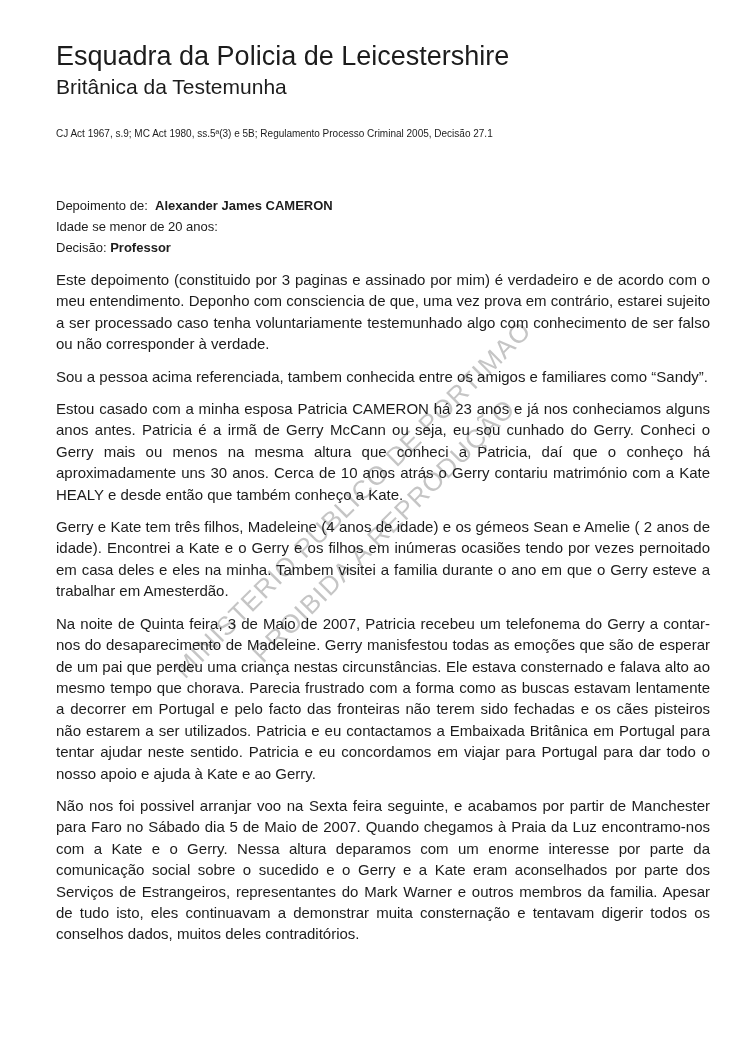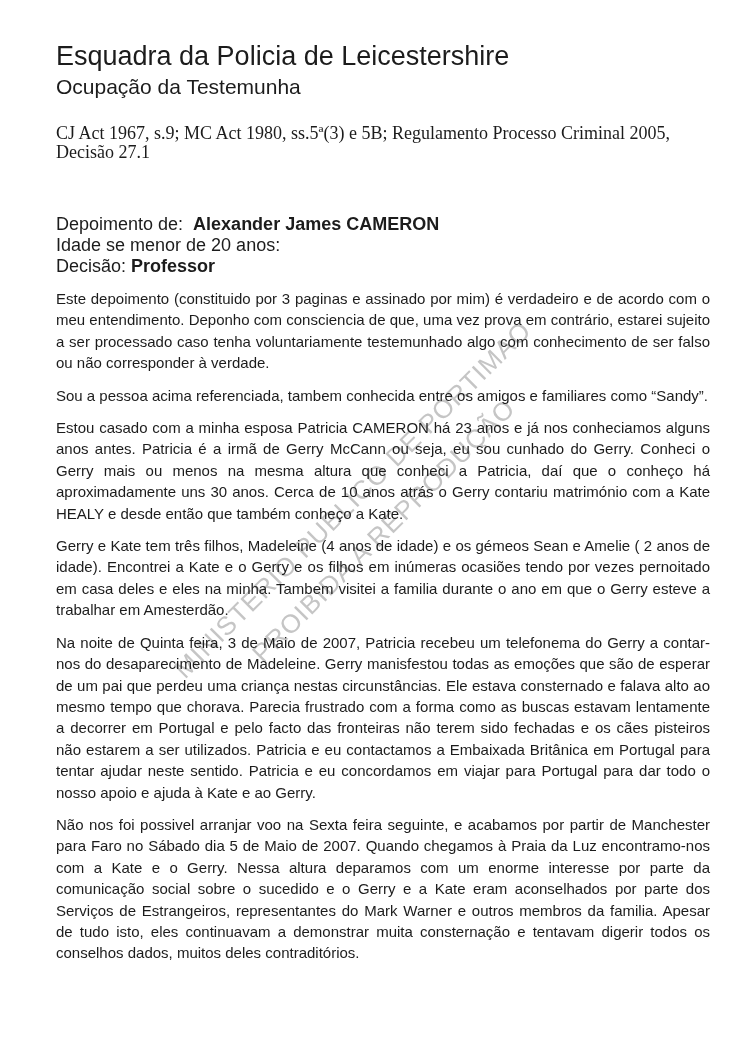--- a/index.html
+++ b/index.html
@@ -37,28 +37,28 @@
     margin: 0;
     letter-spacing: 0px;
   }
   .doc-subtitle {
     font-size: 21px;
     line-height: 26px;
     font-weight: 400;
     margin: 2px 0 0 0;
   }
   .legal-ref {
-    font-family: Liberation Serif, serif;
-    font-size: 18px;
+    font-family: Liberation Sans, sans-serif;
+    font-size: 10px;
     line-height: 19px;
     margin: 0 0 0 0;
   }
   .statement-meta {
     margin-top: 52px;
-    font-size: 18px;
+    font-size: 13px;
     line-height: 21px;
   }
   .meta-line { white-space: pre-wrap; }
   .bold { font-weight: 700; }
   .para {
     font-size: 15px;
     line-height: 21.4px;
     text-align: justify;
     margin: 11px 0 0 0;
   }
@@ -93,21 +93,21 @@
 
   <div class="watermark" style="color: rgb(197, 197, 197);">
     <div>MINISTERIO PUBLICO DE PORTIMAO</div>
     <div>PROIBIDA A REPRODUÇÃO</div>
   </div>
 
   <div class="content">
 
     <div class="doc-header">
       <div class="doc-title">Esquadra da Policia de Leicestershire</div>
-      <div class="doc-subtitle">Ocupação da Testemunha</div>
+      <div class="doc-subtitle">Britânica da Testemunha</div>
     </div>
 
     <div class="legal-ref">CJ Act 1967, s.9; MC Act 1980, ss.5ª(3) e 5B; Regulamento Processo Criminal 2005, Decisão 27.1</div>
 
     <div class="statement-meta">
       <div class="meta-line"><span>Depoimento de:  </span><span class="bold">Alexander James CAMERON</span></div>
       <div class="meta-line">Idade se menor de 20 anos:</div>
       <div class="meta-line"><span>Decisão: </span><span class="bold">Professor</span></div>
     </div>
 

